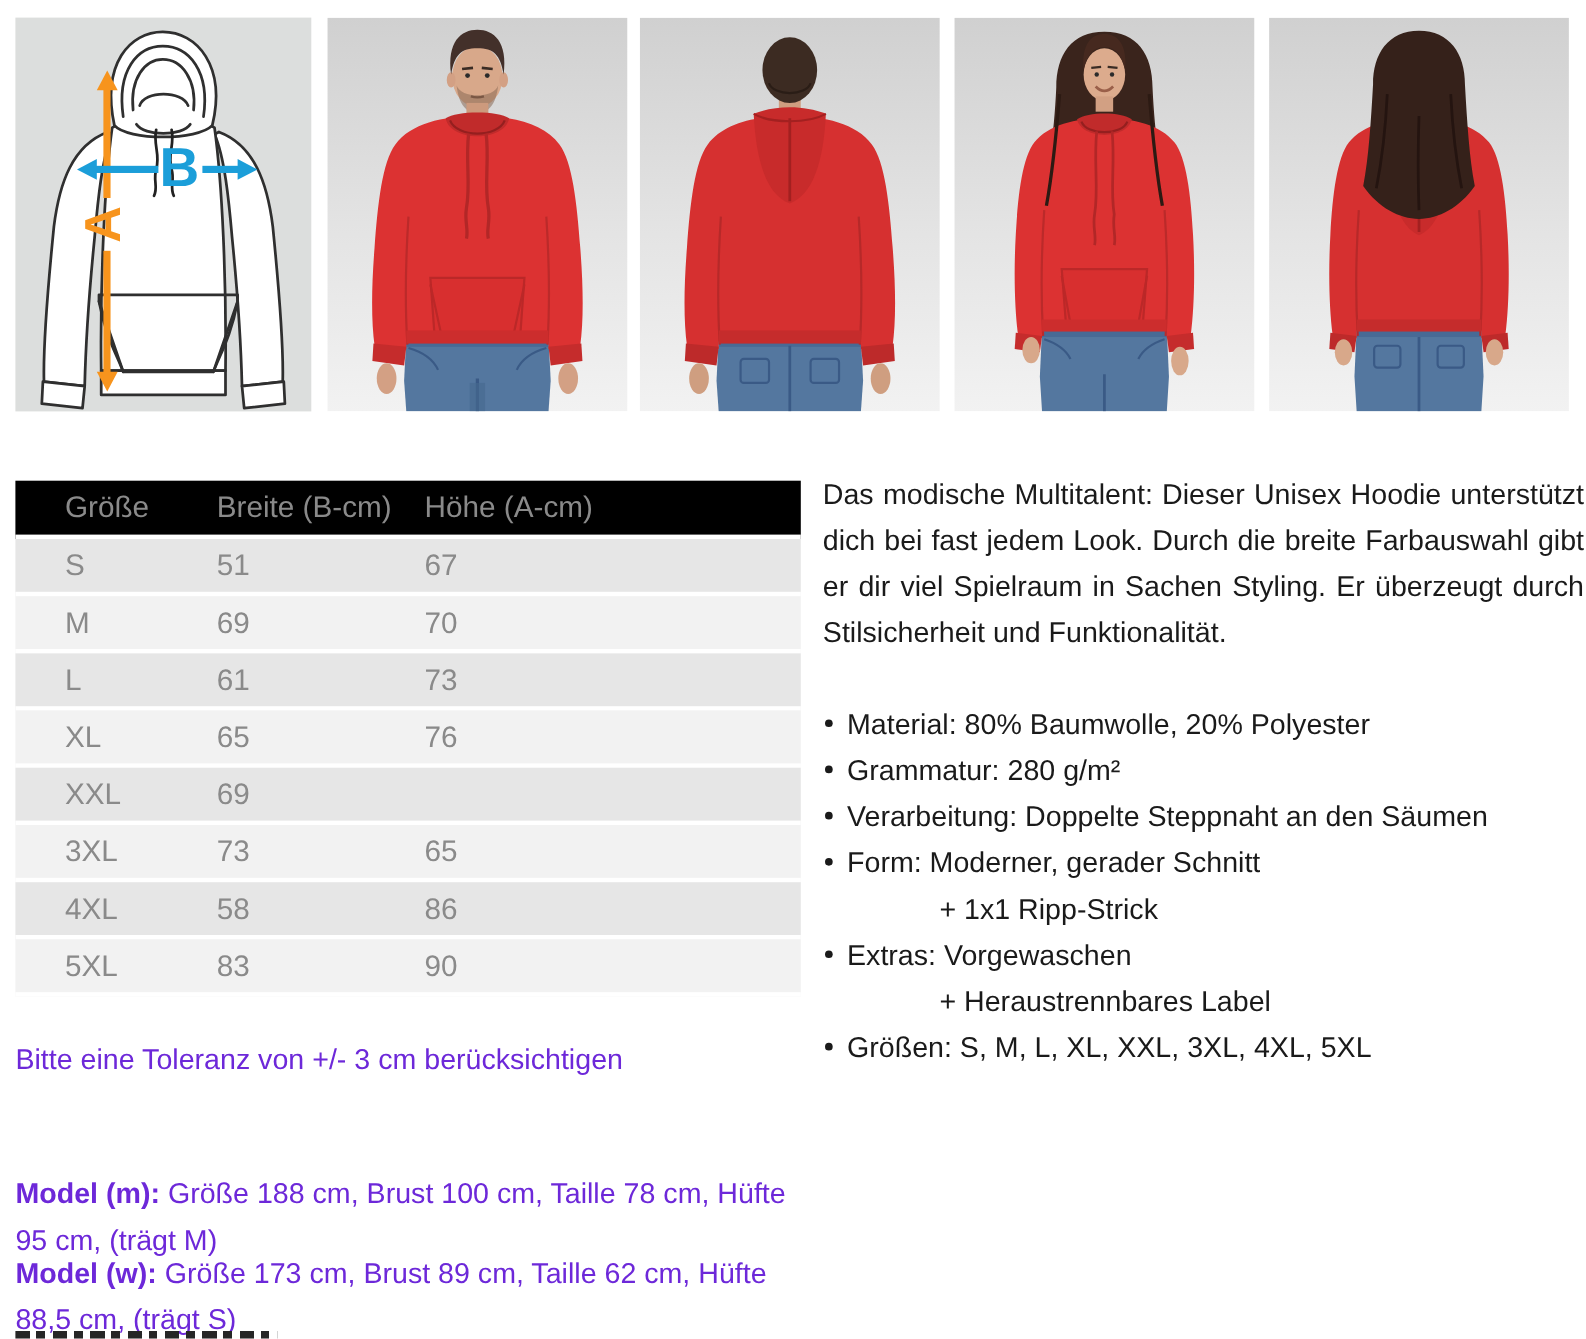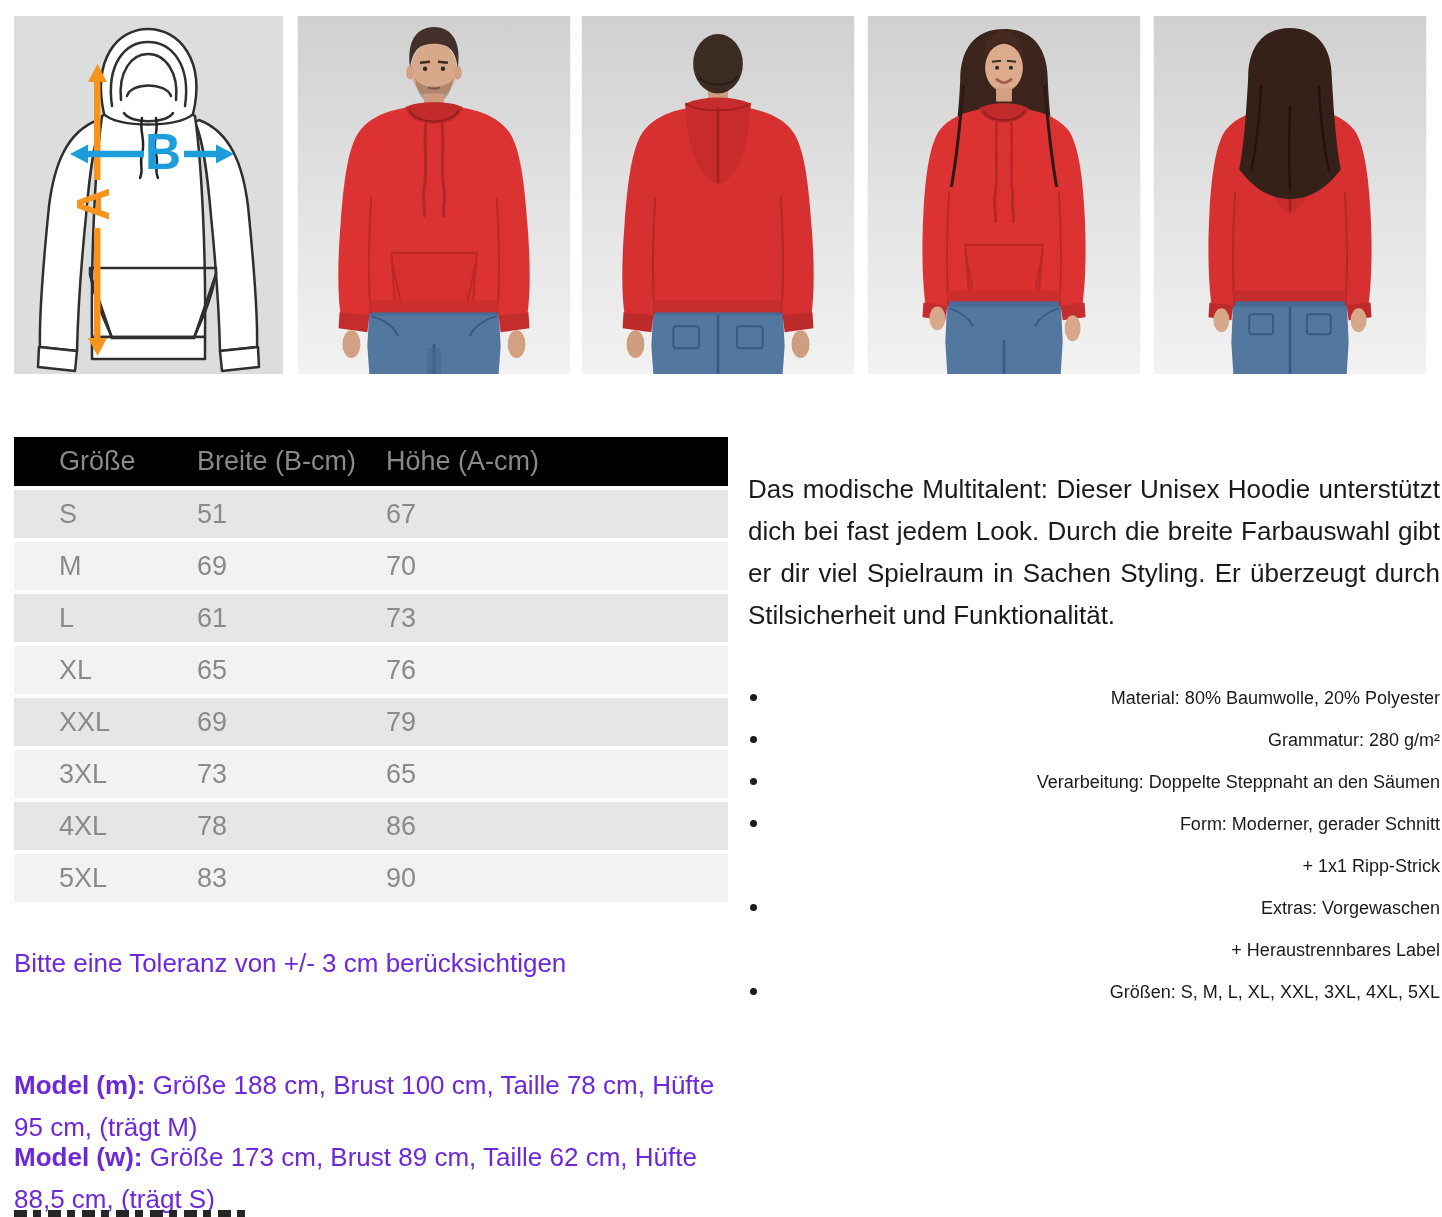--- a/index.html
+++ b/index.html
@@ -29,23 +29,23 @@
   #tolerance-note{top:942px;}
   #model-m-note{top:1028px;margin-top:36px;}
   #model-w-note{top:1136px;}
   .note-block b{font-weight:bold;}
   #clipped-fragment{
     position:absolute;left:14px;top:1210px;width:238px;height:7px;overflow:hidden;
     background:repeating-linear-gradient(90deg,#262626 0 13px,transparent 13px 19px,#262626 19px 27px,transparent 27px 34px);
   }
 
   
-  .description{position:absolute;left:748px;top:468px;width:692px;}
+  .description{position:absolute;left:748px;top:428px;width:692px;}
   .intro{font-size:26px;line-height:42px;text-align:justify;color:#1a1a1a;}
-  .feature-list{list-style:none;margin:41px 0 0 0;padding:0;font-size:18px;line-height:42px;text-align:right;}
+  .feature-list{list-style:none;margin:41px 0 0 0;padding:0;font-size:26px;line-height:42px;}
   .feature-list li{position:relative;padding-left:22px;}
   .feature-list li .dot{
     position:absolute;left:2px;top:17px;width:7px;height:7px;border-radius:50%;background:#1a1a1a;
   }
   .bullet-sub{padding-left:84px;}
 </style>
 </head>
 <body>
 
 <div class="panel" id="diagram-panel">
@@ -285,30 +285,29 @@
     <div class="cell">73</div>
   </div>
       <div class="t-row light">
     <div class="cell">XL</div>
     <div class="cell">65</div>
     <div class="cell">76</div>
   </div>
       <div class="t-row dark">
     <div class="cell">XXL</div>
     <div class="cell">69</div>
-    <div class="cell">79</div>
   </div>
       <div class="t-row light">
     <div class="cell">3XL</div>
     <div class="cell">73</div>
     <div class="cell">65</div>
   </div>
       <div class="t-row dark">
     <div class="cell">4XL</div>
-    <div class="cell">78</div>
+    <div class="cell">58</div>
     <div class="cell">86</div>
   </div>
       <div class="t-row light">
     <div class="cell">5XL</div>
     <div class="cell">83</div>
     <div class="cell">90</div>
   </div>
     </div>
 </div>
 

